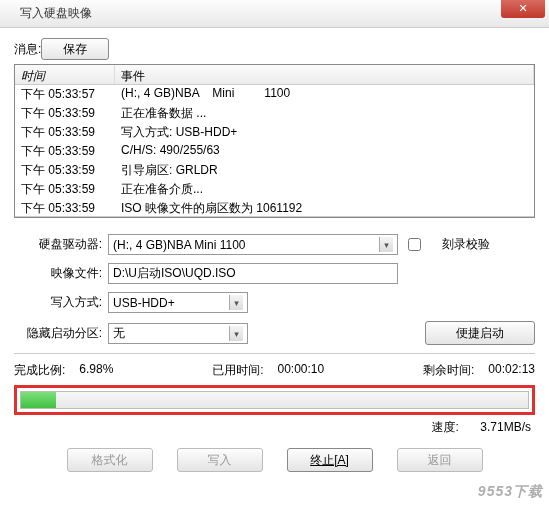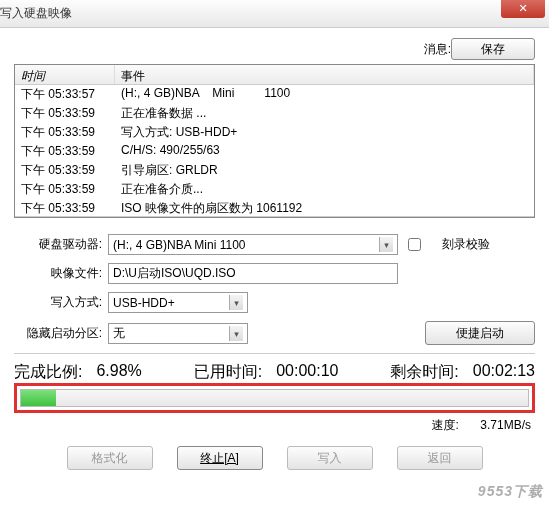--- a/index.html
+++ b/index.html
@@ -1,26 +1,26 @@
 <!DOCTYPE html>
 <html><head>
 <meta charset="utf-8">
 <style>
 * { box-sizing: border-box; margin: 0; padding: 0; }
 body { font-family: "Microsoft YaHei", SimSun, sans-serif; font-size: 12px; background: #fff; width: 549px; height: 505px; position: relative; overflow: hidden; }
 
-.titlebar { height: 28px; background: linear-gradient(#fdfdfd, #e8e8e8); border-bottom: 1px solid #ccc; display: flex; align-items: center; padding-left: 0; position: relative; }
+.titlebar { height: 28px; background: linear-gradient(#fdfdfd, #e8e8e8); border-bottom: 1px solid #ccc; display: flex; align-items: center; padding-left: 20px; position: relative; }
 .titlebar span { font-size: 12px; color: #333; }
 .close-btn { position: absolute; right: 4px; top: 0; width: 44px; height: 18px; background: linear-gradient(#d96a5f, #c0392b); color: #fff; text-align: center; font-size: 11px; border-radius: 0 0 3px 3px; line-height: 16px; cursor: pointer; }
 
 .content { padding: 10px 14px; }
 
-.msg-row { display: flex; justify-content: flex-end; align-items: center; margin-bottom: 4px; }
+.msg-row { display: flex; justify-content: flex-start; align-items: center; margin-bottom: 4px; }
 .msg-label { font-size: 12px; }
-.save-btn { width: 84px; height: 22px; background: linear-gradient(#fefefe,#e6e6e6); border: 1px solid #8a8a8a; border-radius: 3px; cursor: pointer; font-size: 12px; }
+.save-btn { width: 68px; height: 22px; background: linear-gradient(#fefefe,#e6e6e6); border: 1px solid #8a8a8a; border-radius: 3px; cursor: pointer; font-size: 12px; }
 
 .log-box { border: 1px solid #888; height: 154px; overflow: hidden; background: #fff; position: relative; }
 .log-header { display: flex; background: linear-gradient(#fafafa,#ececec); border-bottom: 1px solid #ccc; height: 20px; }
 .log-header div { padding: 3px 6px; font-size: 12px; border-right: 1px solid #ddd; }
 .log-header .col-time { width: 100px; font-style: italic; }
 .log-header .col-event { flex: 1; }
 .log-rows { overflow-y: auto; height: 131px; }
 .log-row { display: flex; font-size: 12px; padding: 1px 6px; white-space: pre; }
 .log-row .t { width: 100px; }
 .log-row .e { flex: 1; }
@@ -35,21 +35,21 @@
 .combo .arrow { width: 14px; height: 100%; background: linear-gradient(#f4f4f4,#dcdcdc); border-left: 1px solid #aaa; text-align: center; font-size: 9px; line-height: 16px; color: #555; }
 .txt { width: 290px; }
 .chk { margin-left: 10px; display: flex; align-items: center; gap: 21px; }
 .chk input { width: 13px; height: 13px; }
 
 .btn { height: 24px; background: linear-gradient(#fdfdfd,#e4e4e4); border: 1px solid #888; border-radius: 3px; font-size: 12px; padding: 0 14px; cursor: pointer; }
 .btn.disabled { color: #999; border-color: #bbb; }
 
 .divider { height: 1px; background: #ccc; margin: 6px 0 8px; }
 
-.stats-row { display: flex; font-size: 16px; margin-bottom: 0; align-items: center; }
+.stats-row { display: flex; font-size: 12px; margin-bottom: 6px; align-items: center; }
 .stats-row .pair { display: flex; gap: 14px; }
 .stats-row .lbl2 { }
 .stats-row .val2 { }
 .stats-row .spacer { flex: 1; }
 
 .progress-wrap { border: 3px solid #e03030; padding: 3px; margin-bottom: 4px; }
 .progress-bar { height: 18px; background: linear-gradient(#f7f7f7,#e8e8e8); border: 1px solid #bbb; position: relative; }
 .progress-fill { position: absolute; left: 0; top: 0; height: 100%; background: linear-gradient(#7de07d,#3fc13f); width: 6.98%; }
 
 .speed-row { text-align: right; font-size: 12px; margin-bottom: 12px; padding-right: 4px; }
@@ -156,20 +156,20 @@
     </div>
   </div>
 
   <div class="speed-row">
     <span>速度:</span>
     <span>3.71MB/s</span>
   </div>
 
   <div class="bottom-btns">
     <button class="btn disabled">格式化</button>
+    <button class="btn disabled">写入</button>
     <button class="btn" style="text-decoration:underline">终止[A]</button>
-    <button class="btn disabled">写入</button>
     <button class="btn disabled">返回</button>
   </div>
 
 </div>
 
 <div class="watermark">9553下载</div>
 
 </body></html>

